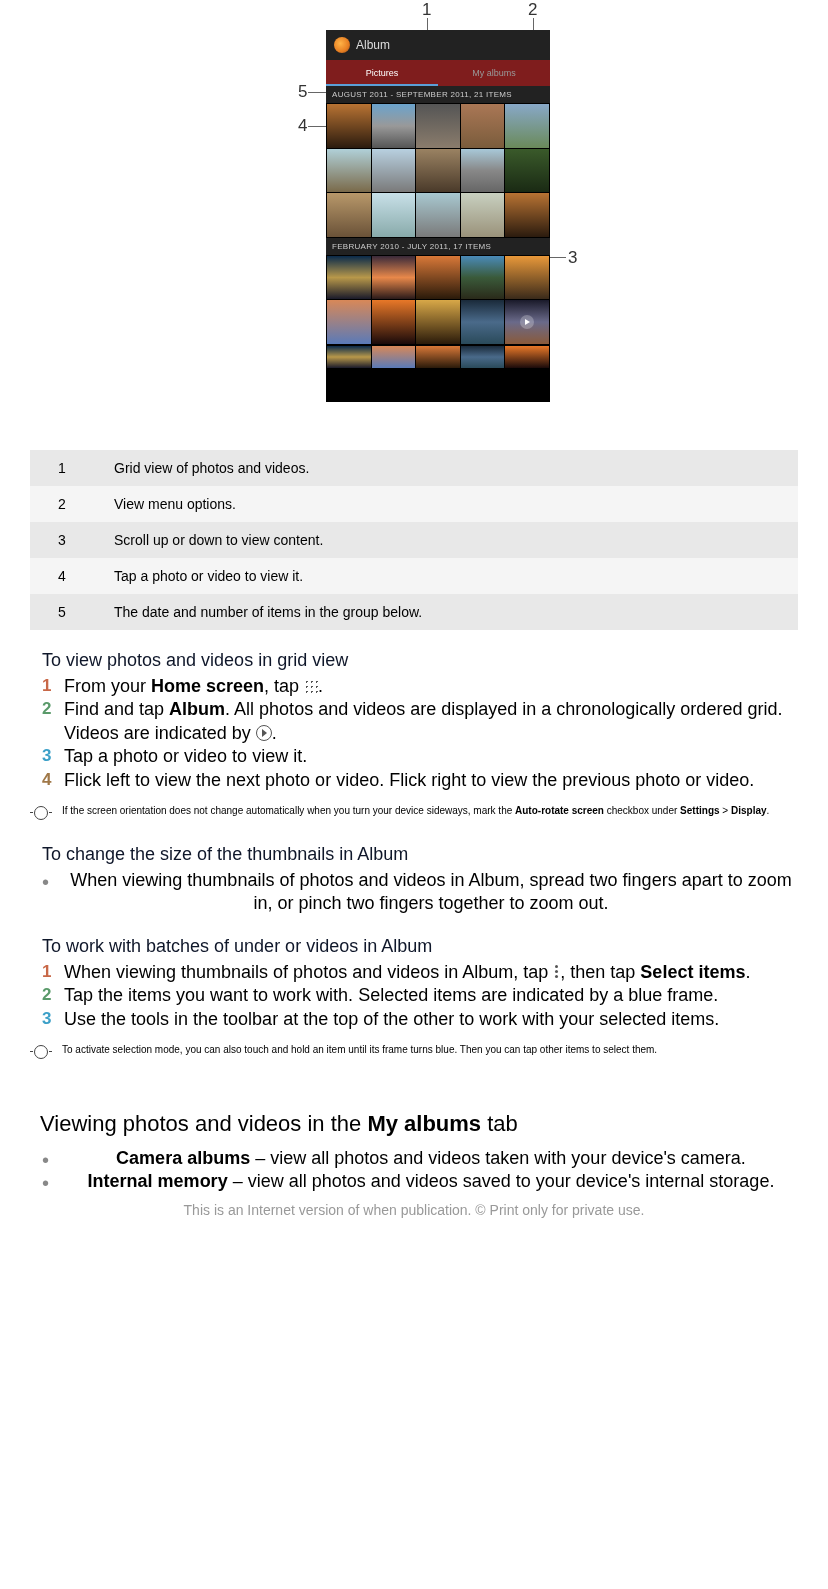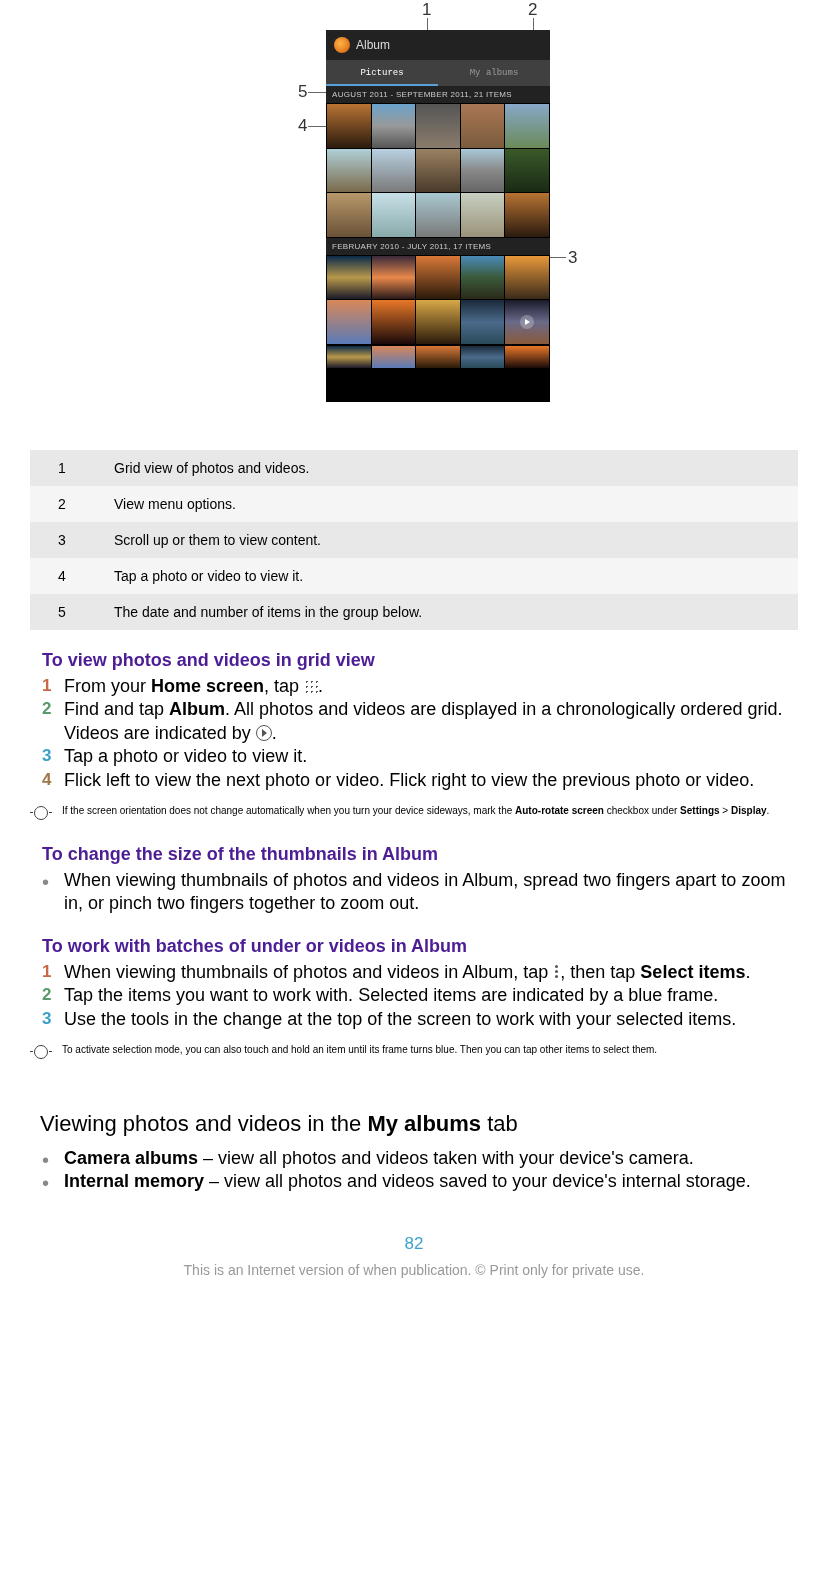--- a/index.html
+++ b/index.html
@@ -48,23 +48,22 @@
   }
   .phone-header .album-icon {
     width: 16px; height: 16px; border-radius: 50%;
     background: radial-gradient(circle at 40% 40%, #ffb347, #e67e22 60%, #8b4513);
   }
   .phone-header .album-text {
     color: #ddd; font-size: 12px;
   }
   .phone-tabs {
     display: flex;
-    background: #404040;
+    background: #7f1d1d;
     height: 26px;
-    font-family: Liberation Mono, monospace;
   }
   .phone-tab {
     flex: 1;
     text-align: center;
     font-size: 9px;
     color: #999;
     line-height: 26px;
     border-bottom: 2px solid transparent;
   }
   .phone-tab.active {
@@ -179,23 +178,23 @@
     padding: 10px 8px;
     font-size: 14px;
     vertical-align: top;
   }
   .legend td.num {
     width: 40px;
     padding-left: 28px;
   }
 
   h3.sub-blue {
-    color: #4c1d95;
+    color: #0f172a;
     font-size: 18px;
-    font-weight: bold;
+    font-weight: normal;
     margin: 20px 0 4px 12px;
   }
   ol.numsteps {
     margin: 0 0 0 0;
     padding: 0 0 0 12px;
     list-style: none;
   }
   ol.numsteps li {
     position: relative;
     padding-left: 22px;
@@ -218,20 +217,21 @@
   ul.bullets {
     list-style: none;
     margin: 0;
     padding: 0 0 0 12px;
   }
   ul.bullets li {
     position: relative;
     padding-left: 22px;
     font-size: 18px;
     line-height: 1.3;
+    text-align: center;
   }
   ul.bullets li::before {
     content: "•";
     position: absolute;
     left: 0;
     top: 0;
     color: #888;
     font-size: 20px;
   }
 
@@ -417,21 +417,21 @@
         <tr>
           <td class="num">1</td>
           <td>Grid view of photos and videos.</td>
         </tr>
     <tr>
           <td class="num">2</td>
           <td>View menu options.</td>
         </tr>
     <tr>
           <td class="num">3</td>
-          <td>Scroll up or them to view content.</td>
+          <td>Scroll up or down to view content.</td>
         </tr>
     <tr>
           <td class="num">4</td>
           <td>Tap a photo or video to view it.</td>
         </tr>
     <tr>
           <td class="num">5</td>
           <td>The date and number of items in the group below.</td>
         </tr>
   </tbody>
@@ -452,29 +452,28 @@
 
   <h3 class="sub-blue">To change the size of the thumbnails in Album</h3>
   <ul class="bullets">
     <li><span>When viewing thumbnails of photos and videos in Album, spread two fingers apart to zoom in, or pinch two fingers together to zoom out.</span></li>
   </ul>
 
   <h3 class="sub-blue">To work with batches of under or videos in Album</h3>
   <ol class="numsteps">
     <li><span class="step-num c1">1</span><span>When viewing thumbnails of photos and videos in Album, tap </span><span class="inline-icon-dots"></span><span>, then tap </span><b>Select items</b><span>.</span></li>
     <li><span class="step-num c2">2</span><span>Tap the items you want to work with. Selected items are indicated by a blue frame.</span></li>
-    <li><span class="step-num c3">3</span><span>Use the tools in the change at the top of the screen to work with your selected items.</span></li>
+    <li><span class="step-num c3">3</span><span>Use the tools in the toolbar at the top of the other to work with your selected items.</span></li>
   </ol>
 
   <div class="tip-row">
     <div class="tip-icon"><span class="bulb"></span></div>
     <div class="tip-text">To activate selection mode, you can also touch and hold an item until its frame turns blue. Then you can tap other items to select them.</div>
   </div>
 
   <h2 class="section-title2"><span>Viewing photos and videos in the </span><b>My albums</b><span> tab</span></h2>
   <ul class="bullets">
     <li><b>Camera albums</b><span> – view all photos and videos taken with your device's camera.</span></li>
     <li><b>Internal memory</b><span> – view all photos and videos saved to your device's internal storage.</span></li>
   </ul>
 
-  <div class="page-number">82</div>
   <div class="footer-note">This is an Internet version of when publication. © Print only for private use.</div>
 </div>
 
 </body></html>

